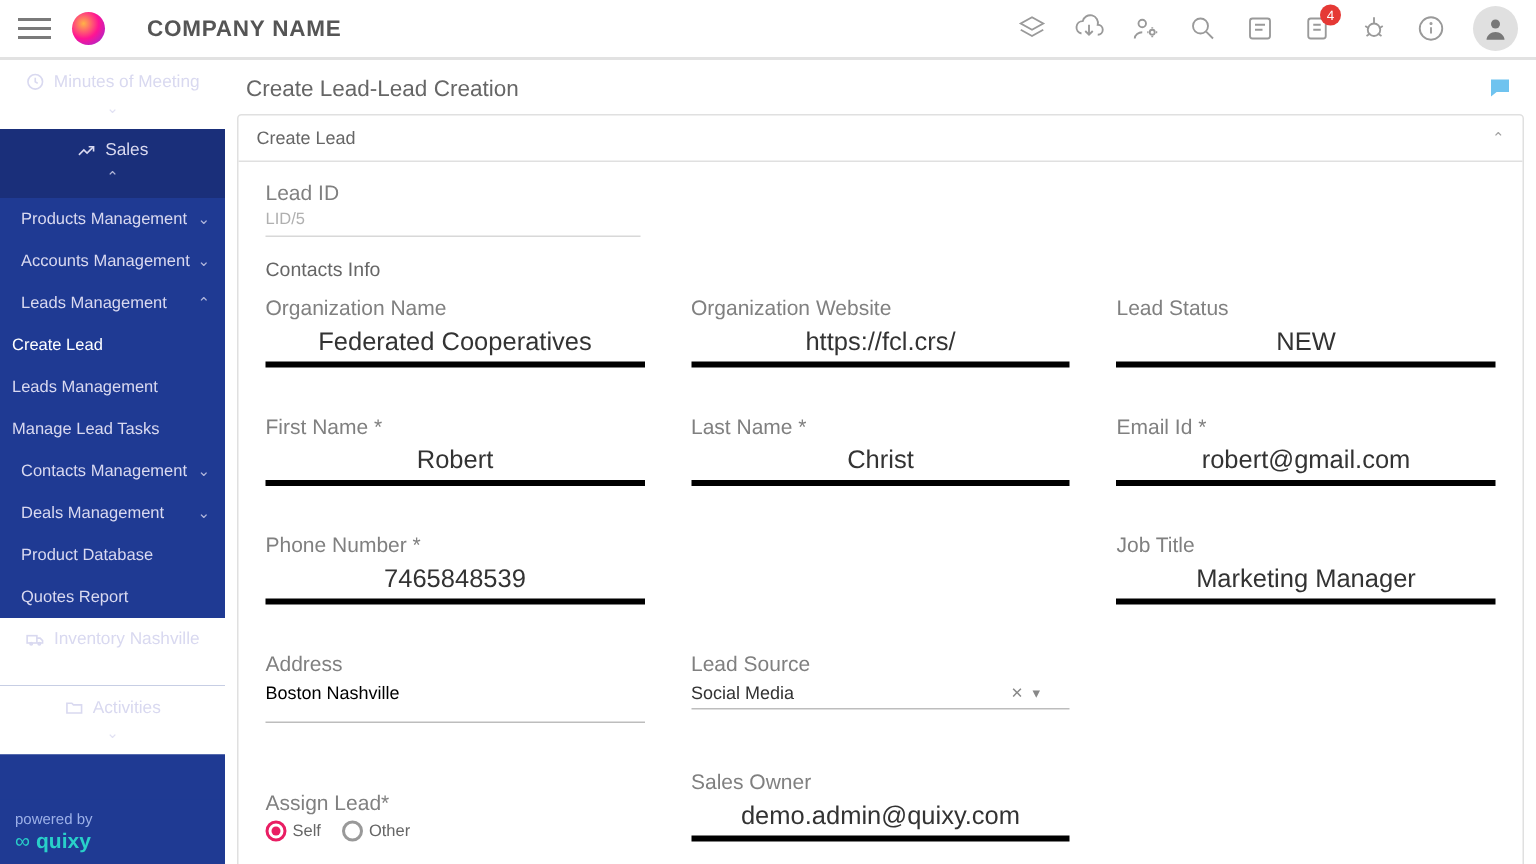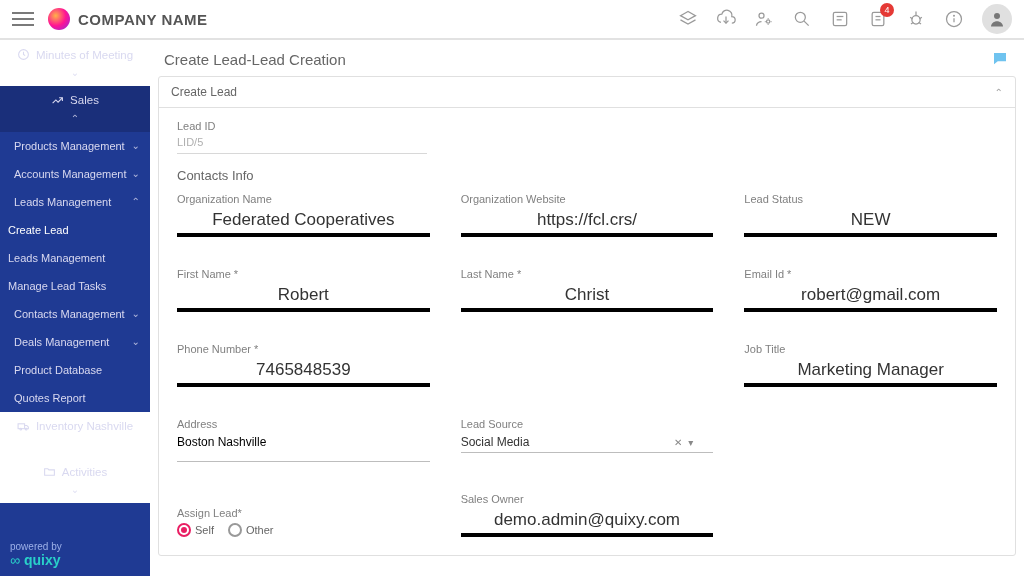--- a/index.html
+++ b/index.html
@@ -33,20 +33,21 @@
   .logo {
     width:22px; height:22px; border-radius:50%;
     background:radial-gradient(circle at 35% 35%, #ffb347 0%, #ff1493 50%, #8a2be2 100%);
     margin:0 8px 0 14px;
   }
   .brand {
     font-weight:700;
     font-size:15px;
     color:#555;
     letter-spacing:0.5px;
+    margin-left:20px;
   }
   .topbar-spacer { flex:1; }
   .topbar-icons {
     display:flex; align-items:center; gap:18px;
     color:#9a9a9a;
   }
   .topbar-icons .ticon {
     width:20px; height:20px;
     position:relative;
     cursor:pointer;
@@ -147,21 +148,21 @@
     font-size:12px;
     color:#666;
     border-bottom:1px solid #e0e0e0;
     display:flex; justify-content:space-between; align-items:center;
   }
   .panel-body {
     padding:12px 18px 18px 18px;
   }
   .field-small-row { margin-bottom:8px; }
   .field-label {
-    font-size:11px;
+    font-size:14px;
     color:#808080;
     margin-bottom:2px;
     display:block;
   }
   .field-value-ro {
     font-size:11px;
     color:#b0b0b0;
     padding:2px 0 5px 0;
     border-bottom:1px solid #d8d8d8;
     width:250px;

